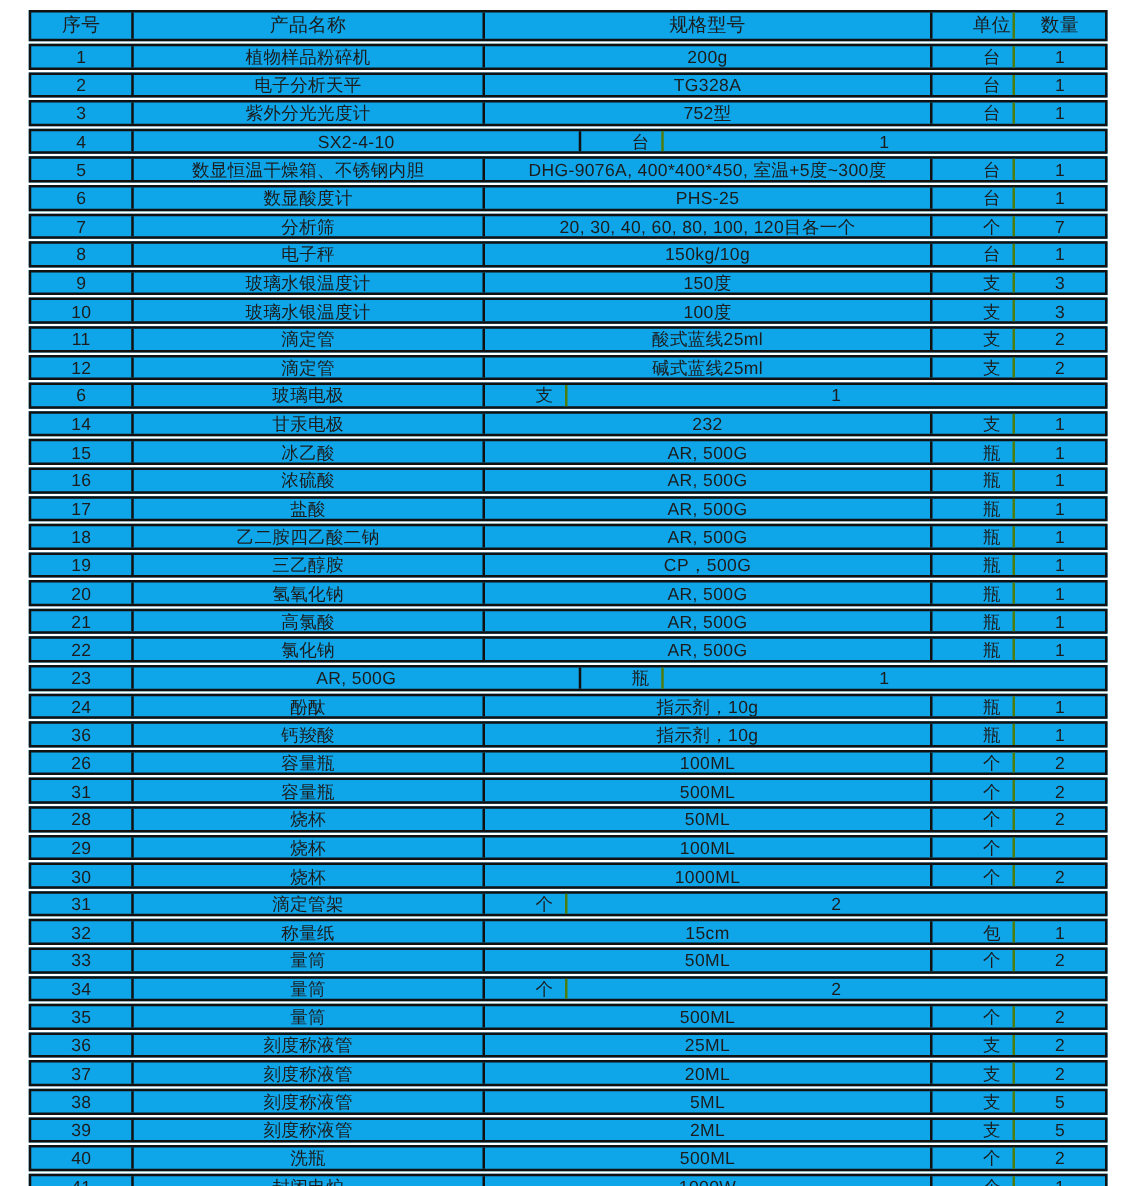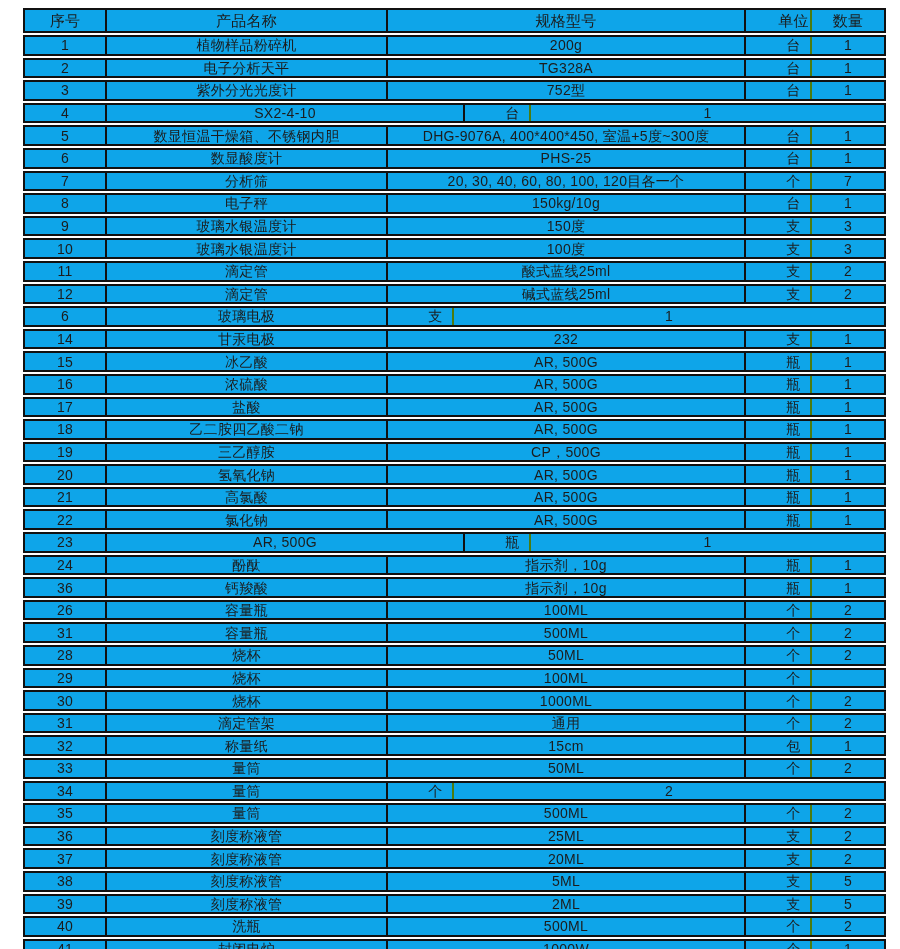--- a/index.html
+++ b/index.html
@@ -299,21 +299,20 @@
     <div class="cell c-no">30</div>
     <div class="cell c-name">烧杯</div>
     <div class="cell c-spec">1000ML</div>
     <div class="cell c-unit">个</div>
     <div class="cell c-qty">2</div>
   </div>
 
   <div class="row">
     <div class="cell c-no">31</div>
     <div class="cell c-name">滴定管架</div>
-    <div class="cell c-spec">通用</div>
     <div class="cell c-unit">个</div>
     <div class="cell c-qty">2</div>
   </div>
 
   <div class="row">
     <div class="cell c-no">32</div>
     <div class="cell c-name">称量纸</div>
     <div class="cell c-spec">15cm</div>
     <div class="cell c-unit">包</div>
     <div class="cell c-qty">1</div>

